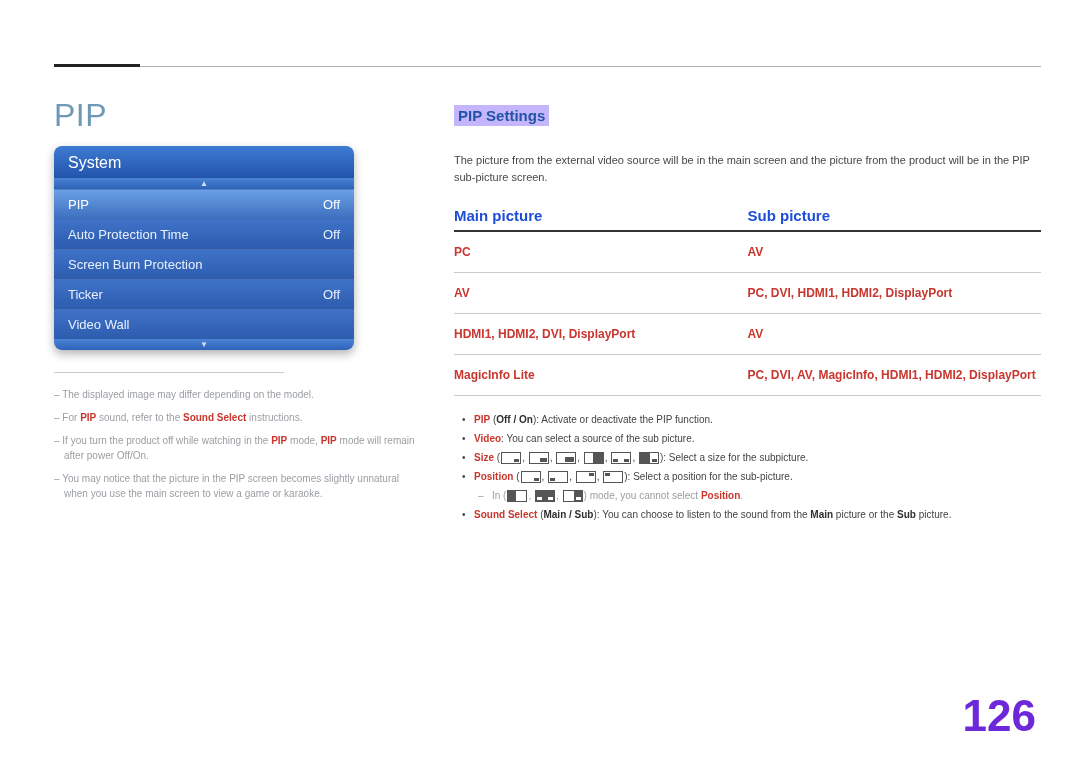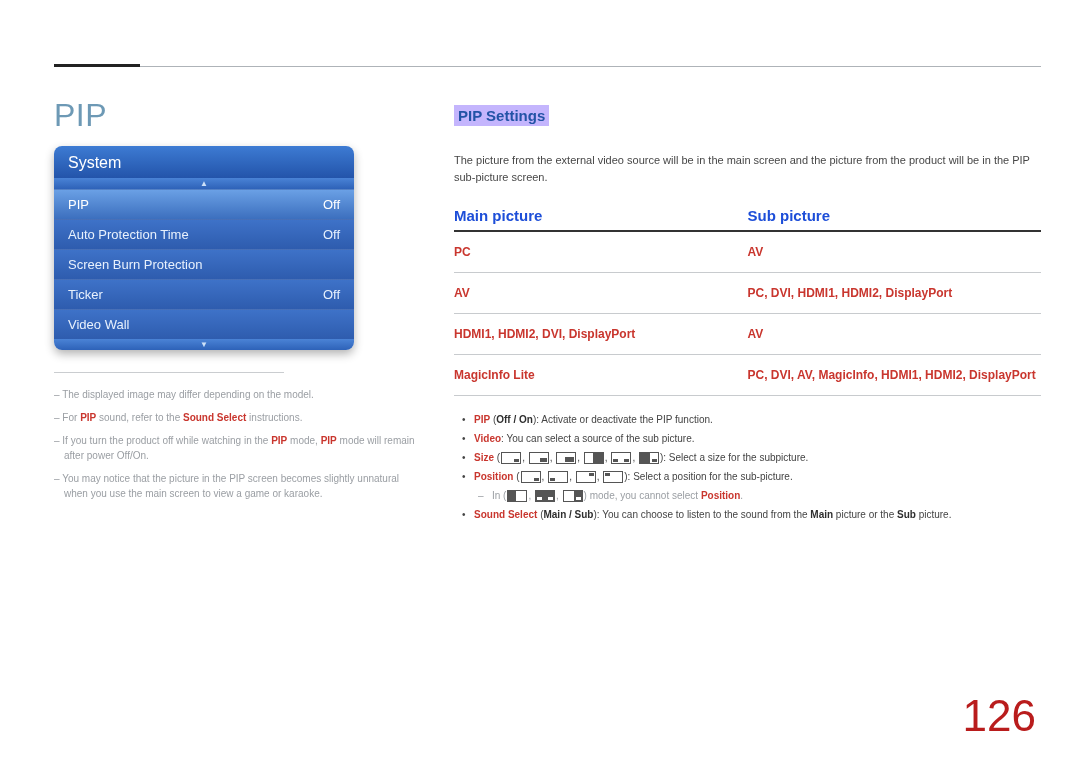--- a/index.html
+++ b/index.html
@@ -99,21 +99,21 @@
   .ps2 .ins{ left :1px; bottom:1px; width:5px; height:3px; }
   .ps3 .ins{ right:1px; top:1px;    width:5px; height:3px; }
   .ps4 .ins{ left :1px; top:1px;    width:5px; height:3px; }
   
   .md { background:#555; }
   .md .ins{ background:#fff; }
   .md1 .ins{ right:0; top:0; bottom:0; width:10px; }
   .md2 .ins{ left:1px; bottom:1px; width:5px; height:3px; }   .md2 .ins2{ right:1px; bottom:1px; width:5px; height:3px; background:#fff;}
   .md3 .ins{ left:0; top:0; bottom:0; width:10px; }           .md3 .ins2{ right:1px; bottom:1px; width:5px; height:3px; background:#fff;}
 
-  .page-no { position:absolute; right:44px; bottom:22px; color:#b91c1c; font-size:44px; font-weight:400; }
+  .page-no { position:absolute; right:44px; bottom:22px; color:#6d28d9; font-size:44px; font-weight:700; }
 </style>
 </head>
 <body>
 
 <div class="top-rule"></div>
 <div class="top-rule-thick"></div>
 
 <div class="left">
   <div class="heading">PIP</div>
 

